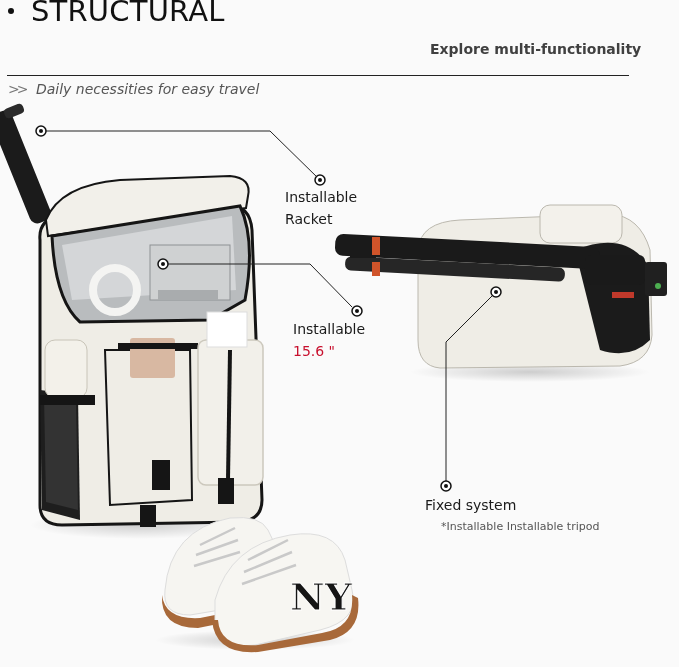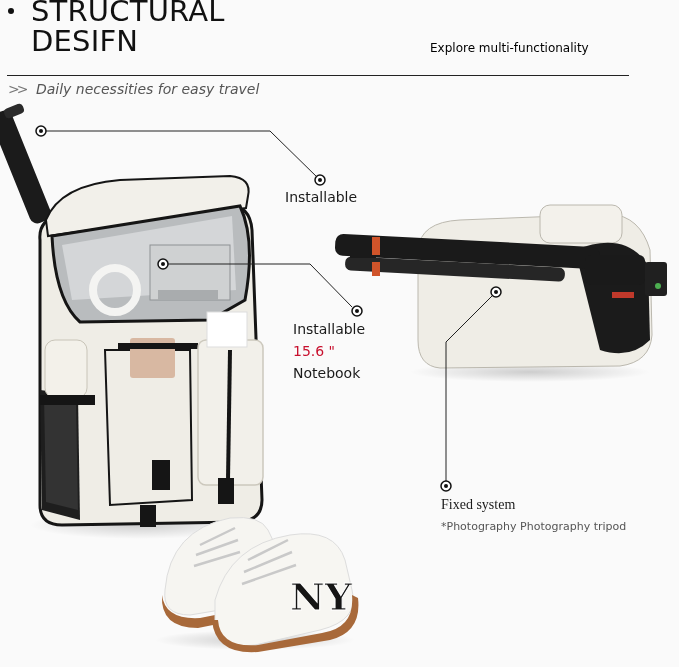--- a/index.html
+++ b/index.html
@@ -4,36 +4,35 @@
 <style>
   html, body { margin:0; padding:0; }
   body {
     width:679px; height:667px; overflow:hidden; position:relative;
     background:#fafafa;
     font-family:"DejaVu Sans", "Liberation Sans", sans-serif;
   }
   .abs { position:absolute; }
   .bullet-dot { left:8px; top:8px; width:6px; height:6px; border-radius:50%; background:#111; }
   .title { left:31px; top:-4px; font-size:29px; line-height:30px; color:#111; letter-spacing:0.2px; }
-  .explore { left:430px; top:41px; font-size:12px; color:#000000; }
+  .explore { left:430px; top:41px; font-size:14px; color:#404040;font-weight:bold; }
   .rule { left:7px; top:75px; width:622px; height:1px; background:#222; }
   .subtitle { left:8px; top:81px; font-size:14px; color:#555;font-style:italic; }
   .subtitle .chev { letter-spacing:-3px; margin-right:6px; color:#777; }
   .label { font-size:14px; line-height:22px; color:#1a1a1a; }
   .label .red { color:#c8102e; }
   .note { font-size:11px; color:#555; }
   svg.overlay { position:absolute; left:0; top:0; }
 </style>
 </head>
 <body>
 
 <div class="abs bullet-dot"></div>
 <div class="abs title">
   <div>STRUCTURAL</div>
-  <div>DESIFN</div>
 </div>
 <div class="abs explore">Explore multi-functionality</div>
 <div class="abs rule"></div>
 <div class="abs subtitle">
   <span class="chev">&gt;&gt;</span>
   <span>Daily necessities for easy travel</span>
 </div>
 
 <svg class="overlay" width="679" height="667" viewBox="0 0 679 667">
   <defs>
@@ -133,22 +132,22 @@
       <circle cx="357" cy="311" r="2" fill="#111"></circle>
     <circle cx="496" cy="292" r="5" fill="#fff" stroke="#111" stroke-width="1.5"></circle>
       <circle cx="496" cy="292" r="2" fill="#111"></circle>
     <circle cx="446" cy="486" r="5" fill="#fff" stroke="#111" stroke-width="1.5"></circle>
       <circle cx="446" cy="486" r="2" fill="#111"></circle>
   </g>
 </svg>
 
 <div class="abs label" style="left:285px; top:186px;">
   <div>Installable</div>
+  <div>Racket</div>
 </div>
 
 <div class="abs label" style="left:293px; top:318px;">
   <div>Installable</div>
   <div class="red">15.6 "</div>
-  <div>Notebook</div>
 </div>
 
-<div class="abs label" style="left:441px; top:494px;font-family:Liberation Serif, serif;">Fixed system</div>
-<div class="abs note" style="left:441px; top:520px;">*Photography Photography tripod</div>
+<div class="abs label" style="left:425px; top:494px;">Fixed system</div>
+<div class="abs note" style="left:441px; top:520px;">*Installable Installable tripod</div>
 
 </body></html>

